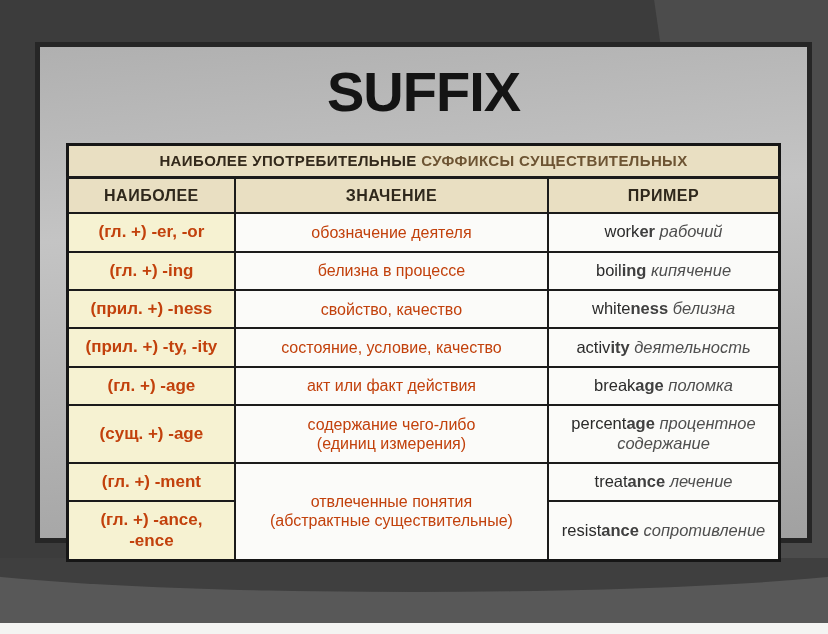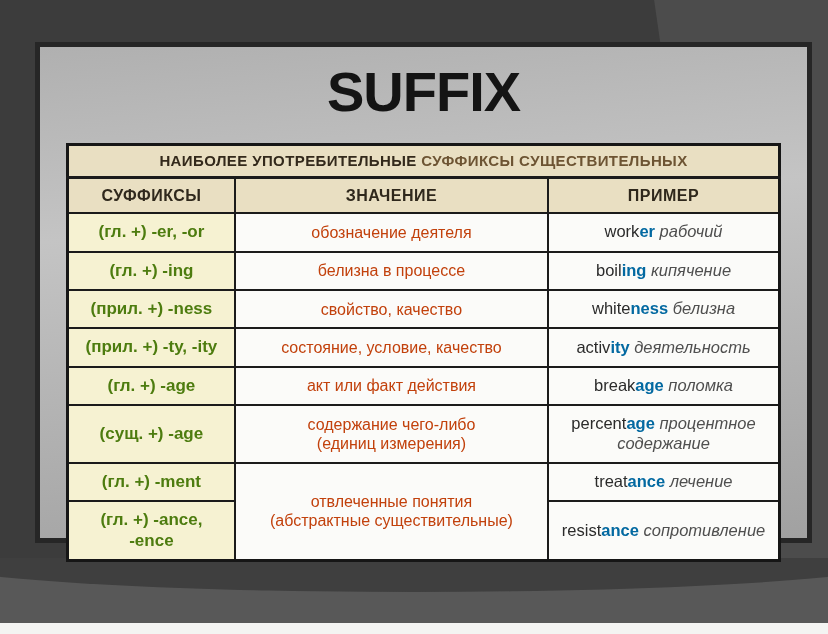--- a/index.html
+++ b/index.html
@@ -45,25 +45,25 @@
     background:#e9dfc2;padding:6px 2px;border-bottom:3px solid #1b1b1b;
     font-size:15px;font-weight:bold;letter-spacing:.4px;white-space:nowrap;
   }
   .banner-p1{color:#33291b;}
   .banner-p2{color:#6d5433;}
   .head-row th{
     background:#e9dfc2;color:#2f281c;font-size:16px;font-weight:bold;
     letter-spacing:.5px;padding:7px 4px;
   }
   td.c-suffix{
-    background:#f6f2d2;color:#4d7c0f;font-weight:bold;font-size:17px;white-space:nowrap;
+    background:#f6f2d2;color:#c2410c;font-weight:bold;font-size:17px;white-space:nowrap;
   }
   td.c-meaning{background:#fbfbf9;color:#c2410c;font-size:16px;}
   td.c-example{background:#fbfbf9;color:#2b2b2b;font-size:16.5px;}
-  td.c-example b{color:#0369a1;}
+  td.c-example b{color:#404040;}
   td.c-example i{color:#4f4f4f;text-align:right;}
 </style>
 </head>
 <body>
 
 <div class="stage">
   <div class="bg-wedge"></div>
   <div class="bg-floor"></div>
   <div class="bg-dip"></div>
   <div class="bg-strip"></div>
@@ -77,21 +77,21 @@
           <col class="c2">
           <col class="c3">
         </colgroup>
 
       <tbody>
           <tr>
         <td colspan="3" class="banner"><span class="banner-p1">НАИБОЛЕЕ УПОТРЕБИТЕЛЬНЫЕ</span> <span class="banner-p2">СУФФИКСЫ СУЩЕСТВИТЕЛЬНЫХ</span></td>
       </tr>
 
       <tr class="head-row">
-        <th>СУФФИКСЫ</th>
+        <th>НАИБОЛЕЕ</th>
         <th>ЗНАЧЕНИЕ</th>
         <th>ПРИМЕР</th>
       </tr>
 
       <tr>
         <td class="c-suffix">(гл. +) -er, -or</td>
         <td class="c-meaning">обозначение деятеля</td>
         <td class="c-example"><span>work</span><b>er</b>&nbsp;<i>рабочий</i></td>
       </tr>
 

